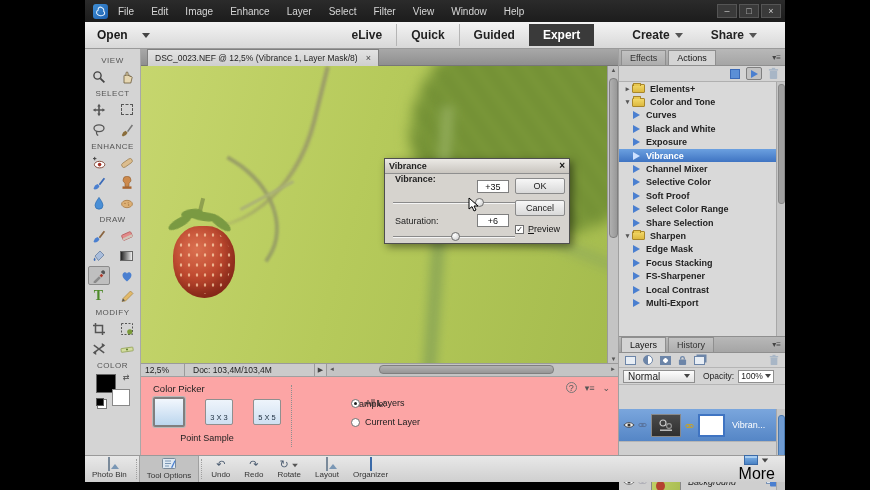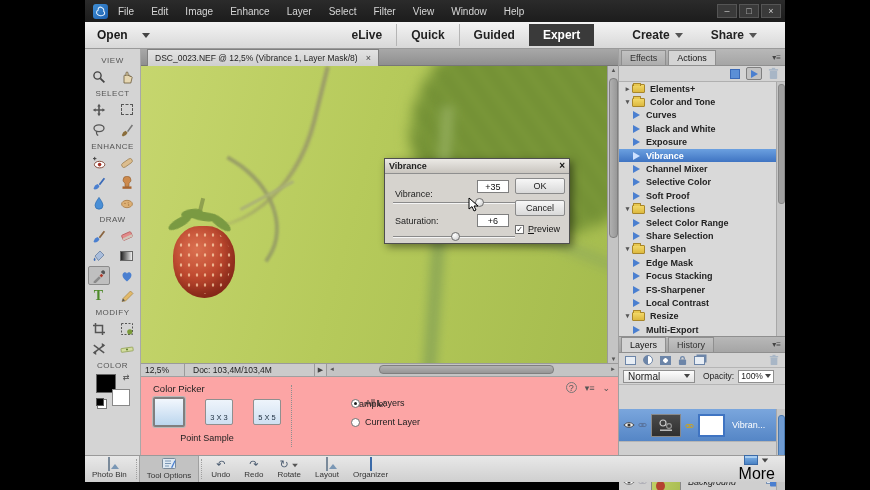--- a/index.html
+++ b/index.html
@@ -424,21 +424,21 @@
           <div class="berry">
               <div class="dots"></div>
             </div>
 
           <div class="dlg">
             <div class="dlg-title">
               <span class="t">Vibrance</span>
               <span class="x">×</span>
             </div>
             <div class="dlg-body">
-              <span class="dlg-lbl" style="left:10px; top:15px;">Vibrance:</span>
+              <span class="dlg-lbl" style="left:10px; top:0;font-weight:bold;">Vibrance:</span>
               <span class="valbox" style="left:92px; top:6px;">+35</span>
               <div class="slider" style="left:8px; top:24px;">
                 <span class="track"></span>
                   <span class="knob" style="left:82px;"></span>
               </div>
               <span class="dlg-lbl" style="left:10px; top:42px;">Saturation:</span>
               <span class="valbox" style="left:92px; top:40px;">+6</span>
               <div class="slider" style="left:8px; top:58px;">
                 <span class="track"></span>
                   <span class="knob" style="left:58px;"></span>
@@ -551,25 +551,20 @@
             </div>
           <div class="arow">
               <span class="act-tri"></span>
               <span class="albl">Selective Color</span>
             </div>
           <div class="arow">
               <span class="act-tri"></span>
               <span class="albl">Soft Proof</span>
             </div>
           <div class="arow">
-              <span class="tw">▾</span>
-              <span class="folder-ic"></span>
-              <span class="albl">Selections</span>
-            </div>
-          <div class="arow">
               <span class="act-tri"></span>
               <span class="albl">Select Color Range</span>
             </div>
           <div class="arow">
               <span class="act-tri"></span>
               <span class="albl">Share Selection</span>
             </div>
           <div class="arow">
               <span class="tw">▾</span>
               <span class="folder-ic"></span>
@@ -583,25 +578,20 @@
               <span class="act-tri"></span>
               <span class="albl">Focus Stacking</span>
             </div>
           <div class="arow">
               <span class="act-tri"></span>
               <span class="albl">FS-Sharpener</span>
             </div>
           <div class="arow">
               <span class="act-tri"></span>
               <span class="albl">Local Contrast</span>
-            </div>
-          <div class="arow">
-              <span class="tw">▾</span>
-              <span class="folder-ic"></span>
-              <span class="albl">Resize</span>
             </div>
           <div class="arow">
               <span class="act-tri"></span>
               <span class="albl">Multi-Export</span>
             </div>
           <div class="alist-scroll">
               <span class="thumb"></span>
             </div>
         </div>
 

